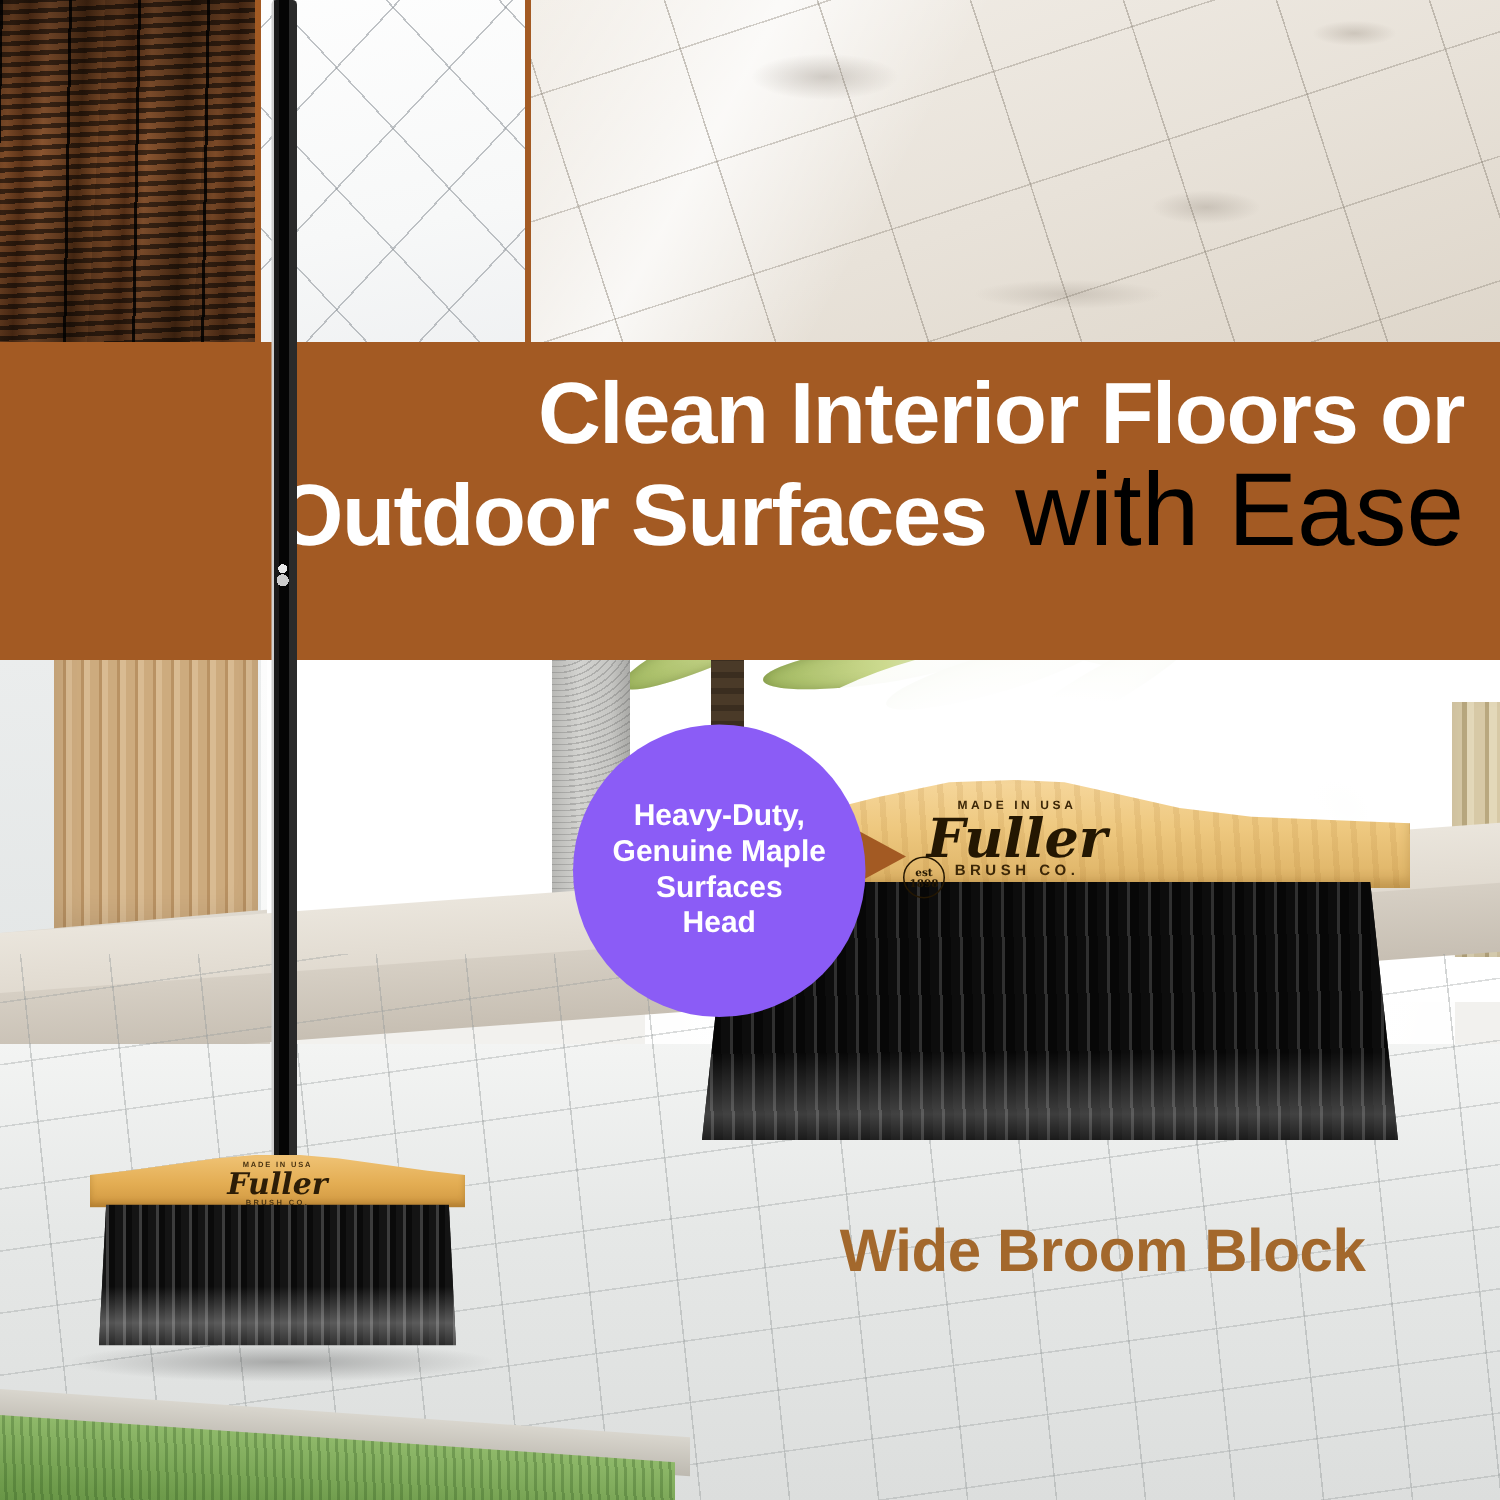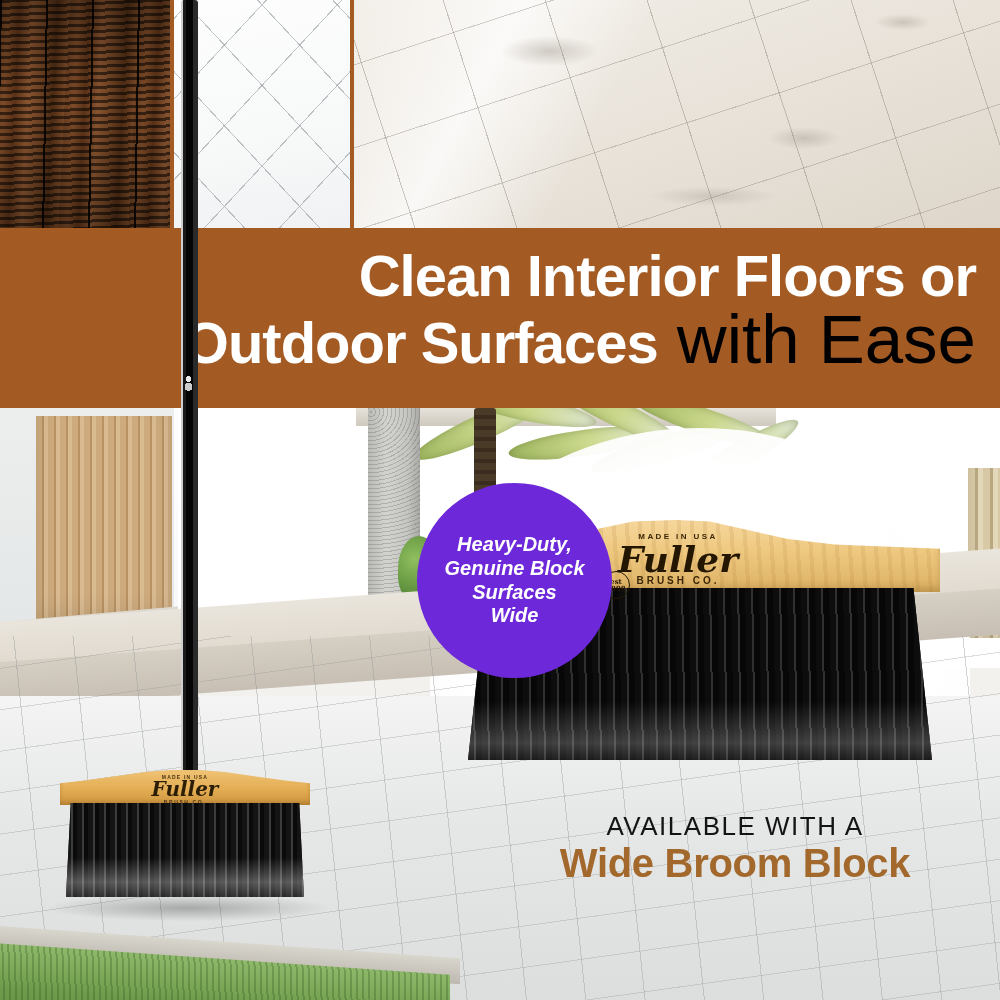--- a/index.html
+++ b/index.html
@@ -40,21 +40,21 @@
     background:
       repeating-linear-gradient(72deg, rgba(140,132,120,0) 0 96px, rgba(140,132,120,.45) 96px 97px),
       repeating-linear-gradient(-18deg, rgba(140,132,120,0) 0 78px, rgba(140,132,120,.38) 78px 79px),
       radial-gradient(ellipse 70px 22px at 32% 28%, rgba(120,110,98,.30), transparent 70%),
       radial-gradient(ellipse 52px 16px at 68% 58%, rgba(120,110,98,.26), transparent 70%),
       radial-gradient(ellipse 90px 14px at 55% 78%, rgba(120,110,98,.22), transparent 70%),
       radial-gradient(ellipse 40px 12px at 82% 18%, rgba(130,118,104,.28), transparent 70%);
   }
 
   
-  .banner{position:absolute;left:0;top:228px;width:1000px;height:180px;background:#A35A23;z-index:6;}
+  .banner{position:absolute;left:0;top:228px;width:1000px;height:212px;background:#A35A23;z-index:6;}
   .headline{position:absolute;left:0;right:24px;top:18px;text-align:right;line-height:1.02;}
   .hl-line{display:block;white-space:nowrap;}
   .hl-bold{font-weight:bold;font-size:58px;color:#ffffff;letter-spacing:-1px;}
   .hl-thin{font-weight:300;font-size:69px;color:#000000;letter-spacing:0px;}
 
   
   .scene{position:absolute;left:0;top:408px;width:1000px;height:592px;overflow:hidden;background:#f2f1ee;}
 
   .sky-wall{position:absolute;left:0;top:0;width:1000px;height:260px;
     background:linear-gradient(180deg,#fdfdfd 0%,#f6f7f6 100%);}
@@ -175,22 +175,22 @@
   .bg-brushco{font-size:10px;letter-spacing:3px;color:#3c2708;font-weight:bold;margin-top:-2px;}
   .big-bristles{position:absolute;left:8px;top:68px;width:464px;height:172px;
     background:
       repeating-linear-gradient(89deg,#0d0d0d 0 6px,#303030 6px 8px,#070707 8px 14px),
       linear-gradient(180deg,#111111,#1d1d1d 72%,#2e2e2e);
     clip-path:polygon(4% 0,96% 0,100% 100%,0 100%);}
   .big-bristles::after{content:"";position:absolute;inset:0;
     background:linear-gradient(180deg,rgba(255,255,255,0) 66%, rgba(255,255,255,.22) 90%, rgba(255,255,255,.08));}
 
   
-  .callout{position:absolute;left:417px;top:483px;width:195px;height:195px;border-radius:50%;
-    background:#6d28d9;z-index:8;display:flex;align-items:center;justify-content:center;font-style:italic;}
+  .callout{position:absolute;left:382px;top:483px;width:195px;height:195px;border-radius:50%;
+    background:#8b5cf6;z-index:8;display:flex;align-items:center;justify-content:center;}
   .callout-tail{position:absolute;left:556px;top:545px;width:0;height:0;z-index:8;
     border-top:26px solid transparent;border-bottom:26px solid transparent;border-left:48px solid #A35A23;}
   .callout-text{color:#fff;font-weight:bold;font-size:20px;line-height:1.18;text-align:center;}
 
   
   .caption{position:absolute;left:520px;top:812px;width:430px;text-align:center;z-index:9;}
   .cap-kicker{font-size:26px;letter-spacing:1.5px;color:#141414;font-weight:300;line-height:1.1;}
   .cap-big{font-size:40px;font-weight:bold;color:#A3682C;line-height:1.12;letter-spacing:-.3px;}
 </style>
 </head>
@@ -281,24 +281,23 @@
       </div>
       <div class="bg-brushco">BRUSH CO.</div>
     </div>
     <div class="big-bristles"></div>
   </div>
 
   <div class="callout-tail"></div>
   <div class="callout">
     <div class="callout-text">
       <div>Heavy-Duty,</div>
-      <div>Genuine Block</div>
+      <div>Genuine Maple</div>
       <div>Surfaces</div>
-      <div>Wide</div>
+      <div>Head</div>
     </div>
   </div>
 
   <div class="caption">
-    <div class="cap-kicker">AVAILABLE WITH A</div>
     <div class="cap-big">Wide Broom Block</div>
   </div>
 
 </div>
 
 </body></html>

